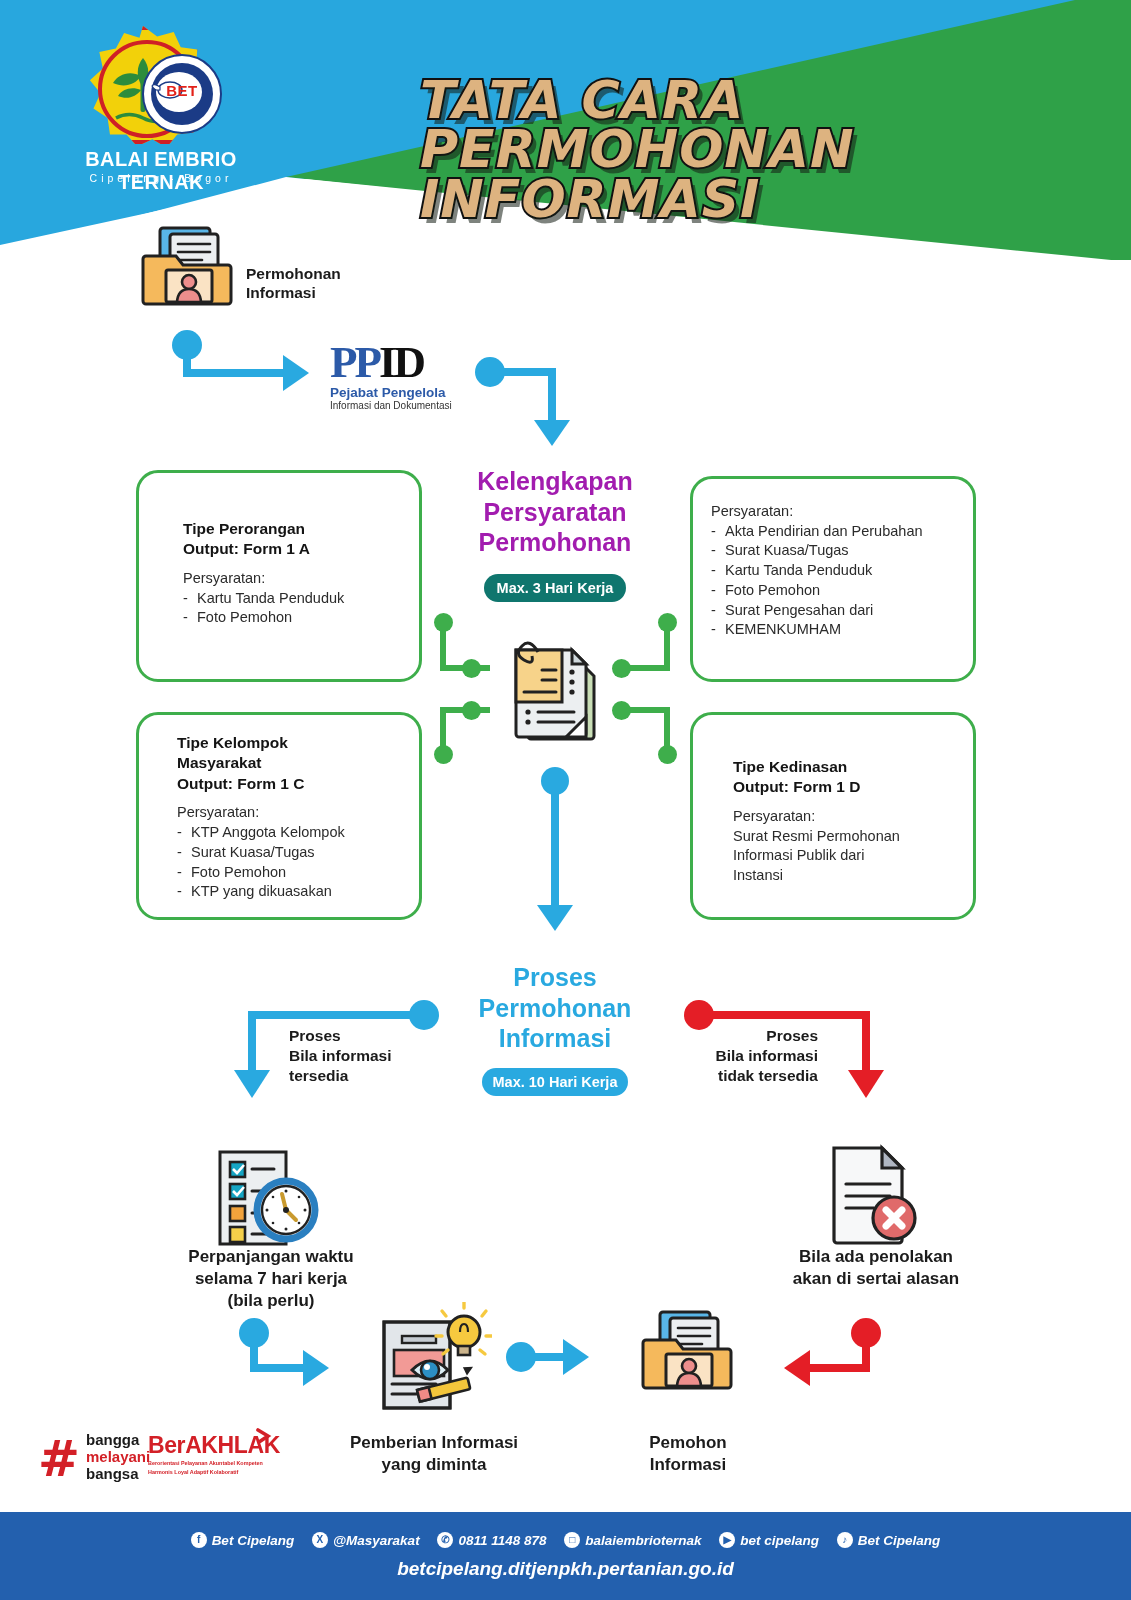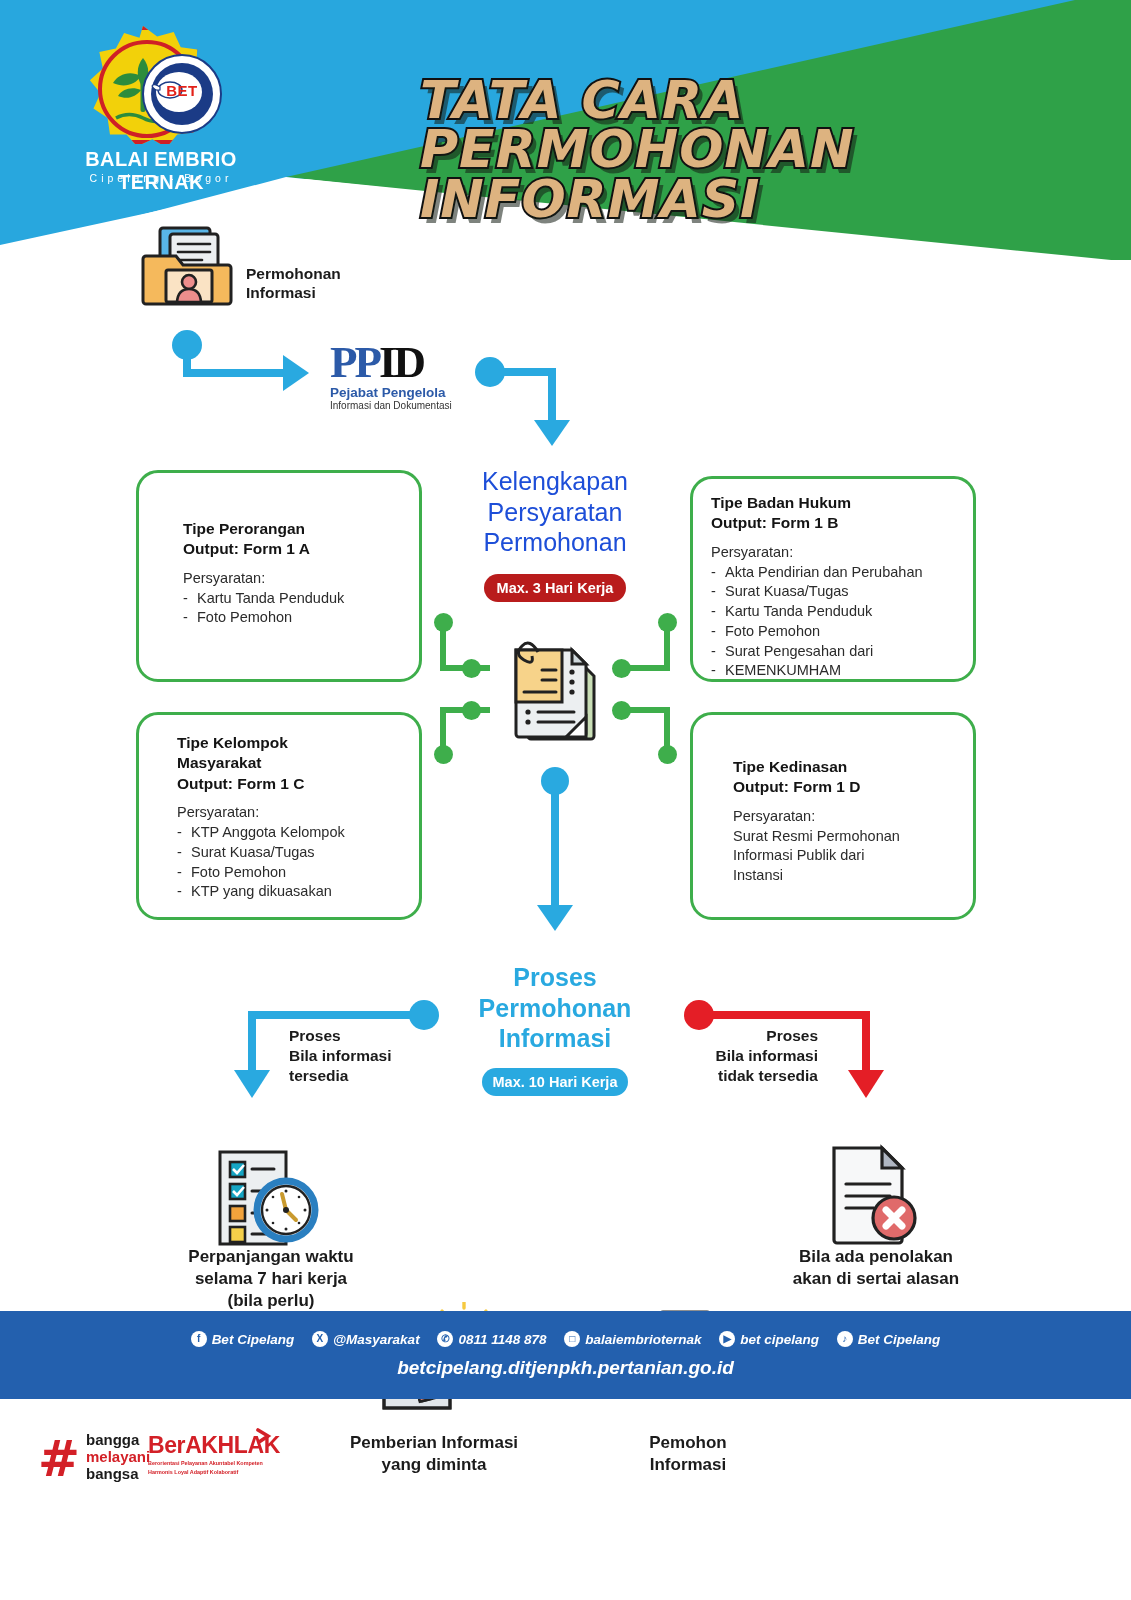--- a/index.html
+++ b/index.html
@@ -1,17 +1,17 @@
 <!DOCTYPE html>
 <html><head>
 <meta charset="utf-8">
 <style>
   html,body{margin:0;padding:0;background:#fff;}
   body{width:1131px;height:1600px;font-family:"Liberation Sans",sans-serif;position:relative;overflow:hidden;}
-  .stage{position:absolute;inset:0;width:1131px;height:1399px;background:#fff;}
+  .stage{position:absolute;inset:0;width:1131px;height:1600px;background:#fff;}
 
   
   .header{position:absolute;left:0;top:0;width:1131px;height:260px;overflow:hidden;}
   .hdr-blue{position:absolute;left:0;top:0;width:1131px;height:260px;
     background:#28A7DE;
     clip-path:polygon(0 0,1131px 0,1131px 0,0 245px);}
   .hdr-green2{position:absolute;left:0;top:0;width:1131px;height:300px;
     background:#2FA148;
     clip-path:polygon(1075px 0, 1131px 0, 1131px 262px, 286px 177px);}
   .hdr-white{position:absolute;left:0;top:0;width:1131px;height:300px;background:#fff;
@@ -63,21 +63,21 @@
     border-bottom:18px solid transparent;}
 
   
   .gbox{position:absolute;border:3px solid #3EAE4B;border-radius:22px;background:#fff;}
   .bx-title{font-size:15.5px;font-weight:bold;color:#141414;line-height:1.32;}
   .bx-sub{font-size:14.5px;color:#2b2b2b;line-height:1.36;margin-top:9px;}
   .bx-sub .li{display:flex;}
   .bx-sub .li .d{width:14px;flex:0 0 14px;}
 
   
-  .ctr-green{position:absolute;text-align:center;color:#1d4ed8;font-weight:normal;
+  .ctr-green{position:absolute;text-align:center;color:#a21caf;font-weight:bold;
     font-size:25px;line-height:1.22;}
   .ctr-blue{position:absolute;text-align:center;color:#29A9E0;font-weight:bold;
     font-size:25px;line-height:1.22;}
   .pill{position:absolute;border-radius:18px;color:#fff;font-weight:bold;font-size:14.5px;
     display:flex;align-items:center;justify-content:center;}
 
   .cap{position:absolute;text-align:center;font-size:17px;font-weight:bold;color:#1b1b1b;
     line-height:1.28;}
   .cap2{position:absolute;font-size:15.5px;font-weight:bold;color:#1b1b1b;line-height:1.3;}
 
@@ -189,21 +189,21 @@
   <div class="dot blue" style="left:475px;top:357px;width:30px;height:30px"></div>
   <div class="ln blue" style="left:500px;top:368px;width:56px;height:8px;"></div>
   <div class="ln blue" style="left:548px;top:368px;width:8px;height:58px;border-radius:6px 0 0 0"></div>
   <div class="arrowD" style="left:534px;top:420px;border-top:26px solid #29A9E0;"></div>
 
   <div class="ctr-green" style="left:420px;top:466px;width:270px">
     <div>Kelengkapan</div>
     <div>Persyaratan</div>
     <div>Permohonan</div>
   </div>
-  <div class="pill" style="left:484px;top:574px;width:142px;height:28px;background:#b91c1c">Max. 3 Hari Kerja</div>
+  <div class="pill" style="left:484px;top:574px;width:142px;height:28px;background:#0f766e">Max. 3 Hari Kerja</div>
 
   <div class="abs" style="left:508px;top:628px;width:94px;height:118px">
     <svg viewBox="0 0 94 118" width="94" height="118">
       <path d="M20 34 h52 l14 14 v60 a3 3 0 0 1 -3 3 H23 a3 3 0 0 1 -3 -3Z" fill="#C9DEB6" stroke="#212121" stroke-width="3"></path>
       <path d="M8 22 h56 l14 14 v70 a3 3 0 0 1 -3 3 H11 a3 3 0 0 1 -3 -3Z" fill="#ECEFF1" stroke="#212121" stroke-width="3"></path>
       <path d="M64 22 l14 14 h-14Z" fill="#CFD8DC" stroke="#212121" stroke-width="3"></path>
       <rect x="8" y="22" width="46" height="52" fill="#F7D38A" stroke="#212121" stroke-width="3"></rect>
       <path d="M30 24 q-8 -14 -16 -6 q-8 8 2 14 q10 6 8 -4" fill="none" stroke="#212121" stroke-width="3"></path>
       <g stroke="#212121" stroke-width="3" stroke-linecap="round">
         <line x1="34" y1="42" x2="48" y2="42"></line>
@@ -260,24 +260,20 @@
         <div class="li">
             <span class="d">-</span>
             <span>Foto Pemohon</span>
           </div>
       </div>
     </div>
   </div>
 
   <div class="gbox" style="left:690px;top:476px;width:280px;height:200px">
     <div style="position:absolute;left:18px;top:14px;right:10px;">
-      <div class="bx-title">
-        <div>Tipe Badan Hukum</div>
-        <div>Output: Form 1 B</div>
-      </div>
       <div class="bx-sub">
         <div>Persyaratan:</div>
         <div class="li">
             <span class="d">-</span>
             <span>Akta Pendirian dan Perubahan</span>
           </div>
         <div class="li">
             <span class="d">-</span>
             <span>Surat Kuasa/Tugas</span>
           </div>

